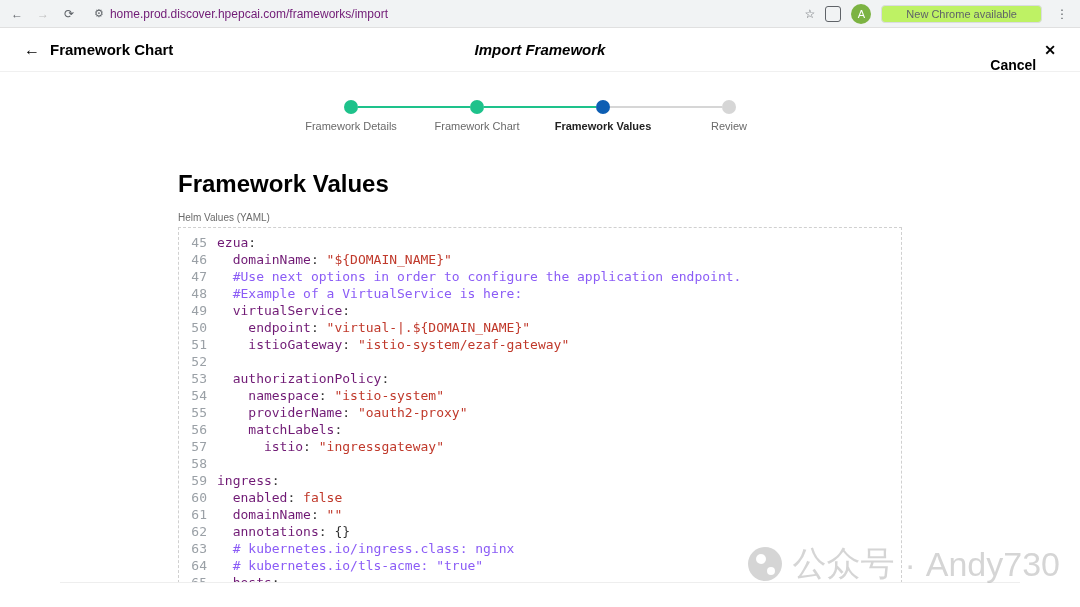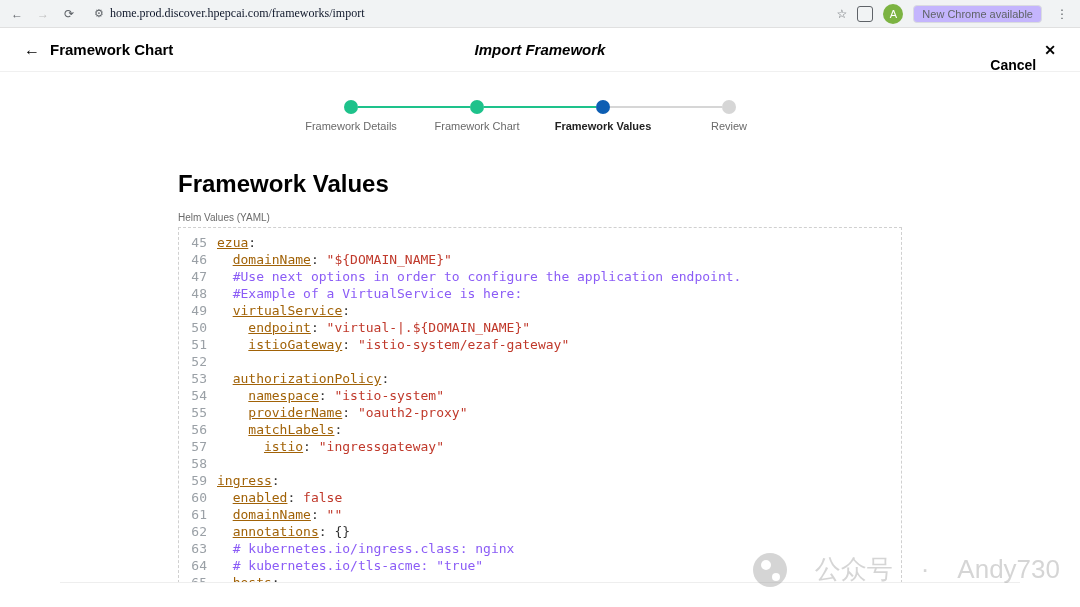--- a/index.html
+++ b/index.html
@@ -4,26 +4,26 @@
 <style>
   * { box-sizing: border-box; margin: 0; padding: 0; }
   body { font-family: -apple-system, BlinkMacSystemFont, "Segoe UI", Arial, sans-serif; background: #fff; width: 1080px; height: 607px; overflow: hidden; position: relative; }
   
   
   .browser-bar { height: 28px; background: #f1f3f4; display: flex; align-items: center; padding: 0 8px; gap: 8px; font-size: 12px; color: #5f6368; border-bottom: 1px solid #e0e0e0; }
   .nav-arrow { width: 18px; text-align: center; cursor: pointer; color: #5f6368; }
   .nav-arrow.disabled { color: #bdbdbd; }
   .refresh { width: 18px; text-align: center; cursor: pointer; }
   .url-bar { flex: 1; display: flex; align-items: center; gap: 6px; padding-left: 8px; }
-  .url-text { color: #0f172a; font-family: Liberation Serif, serif; }
+  .url-text { color: #701a75; }
   .bar-right { display: flex; align-items: center; gap: 10px; }
   .star { cursor: pointer; color: #5f6368; }
   .ext-icon { width: 16px; height: 16px; border: 1px solid #5f6368; border-radius: 3px; }
   .avatar-circle { width: 20px; height: 20px; border-radius: 50%; background: #7cb342; color: #fff; font-size: 11px; display: flex; align-items: center; justify-content: center; }
-  .chrome-avail { background: #c4b5fd; border: 1px solid #dadce0; padding: 2px 8px; border-radius: 4px; font-size: 11px; color: #5f6368; }
+  .chrome-avail { background: #bef264; border: 1px solid #dadce0; padding: 2px 24px; border-radius: 4px; font-size: 11px; color: #5f6368; }
   .menu-dots { padding: 0 4px; cursor: pointer; }
   
   
   .app-header { height: 44px; display: flex; align-items: center; padding: 0 24px; position: relative; border-bottom: 1px solid #f0f0f0; }
   .header-left { display: flex; align-items: center; gap: 10px; }
   .back-arrow { font-size: 16px; cursor: pointer; }
   .header-title { font-weight: 700; font-size: 15px; }
   .header-center { position: absolute; left: 50%; transform: translateX(-50%); font-weight: 700; font-size: 15px; font-style: italic; }
   .header-right { margin-left: auto; display: flex; align-items: center; gap: 8px; }
   .cancel-btn { font-weight: 700; font-size: 14px; cursor: pointer; margin-top: 31px; }
@@ -42,28 +42,28 @@
   
   .main { padding: 56px 90px 0 178px; }
   .page-h1 { font-size: 24px; font-weight: 800; margin-bottom: 14px; }
   .field-label { font-size: 10px; color: #6a6a6a; margin-bottom: 4px; margin-top: 11px; }
   
   
   .code-box { border: 1px dashed #d0d0d0; border-radius: 0; background: #fff; font-family: "Menlo","Consolas",monospace; font-size: 13px; line-height: 17px; padding: 6px 0; height: 356px; overflow: hidden; width: 724px; }
   .code-line { display: flex; }
   .gutter { width: 38px; text-align: right; padding-right: 10px; color: #9aa0a6; user-select: none; flex-shrink: 0; }
   .code { white-space: pre; } 
-  .key { color: #a16207; text-decoration: underline; }
+  .key { color: #701a75; }
   .str { color: #c0392b; }
   .cmt { color: #8b5cf6; }
   .punc { color: #333; }
   .bool { color: #c0392b; }
   
   
-  .watermark { position: absolute; right: 20px; bottom: 20px; display: flex; align-items: center; gap: 28px; opacity: 0.35; font-size: 26px; color: #888; font-family: Arial, sans-serif;}
+  .watermark { position: absolute; right: 20px; bottom: 20px; display: flex; align-items: center; gap: 10px; opacity: 0.35; font-size: 34px; color: #888; font-family: Arial, sans-serif;}
   .wm-icon { width: 34px; height: 34px; border-radius: 50%; background: #888; position: relative; }
   .wm-icon::before { content:""; position:absolute; width:10px; height:10px; background:#fff; border-radius:50%; top:7px; left:8px; }
   .wm-icon::after { content:""; position:absolute; width:8px; height:8px; background:#fff; border-radius:50%; bottom:6px; right:7px; }
   
   .bottom-line { position:absolute; bottom:24px; left:60px; right:60px; height:1px; background:#eee;}
 </style>
 </head>
 <body>
 
 <div class="browser-bar">

